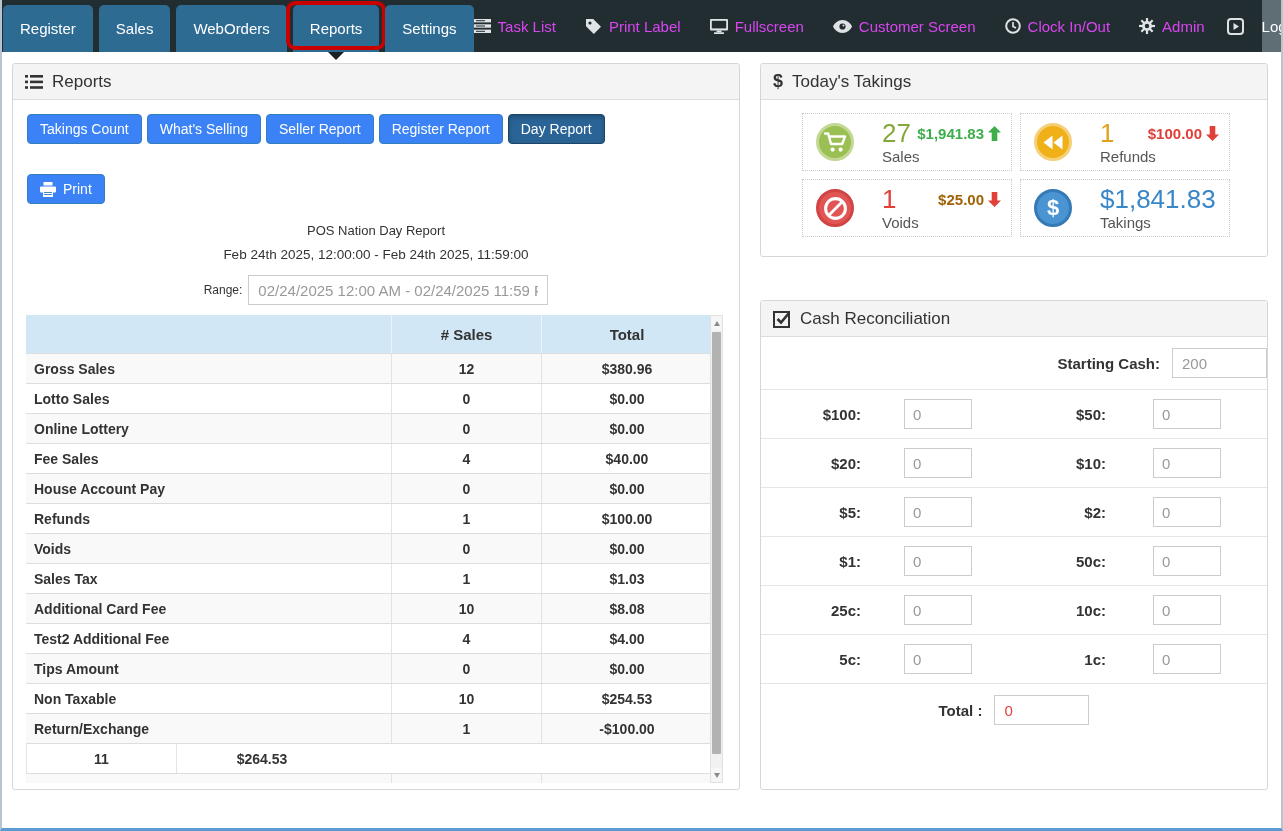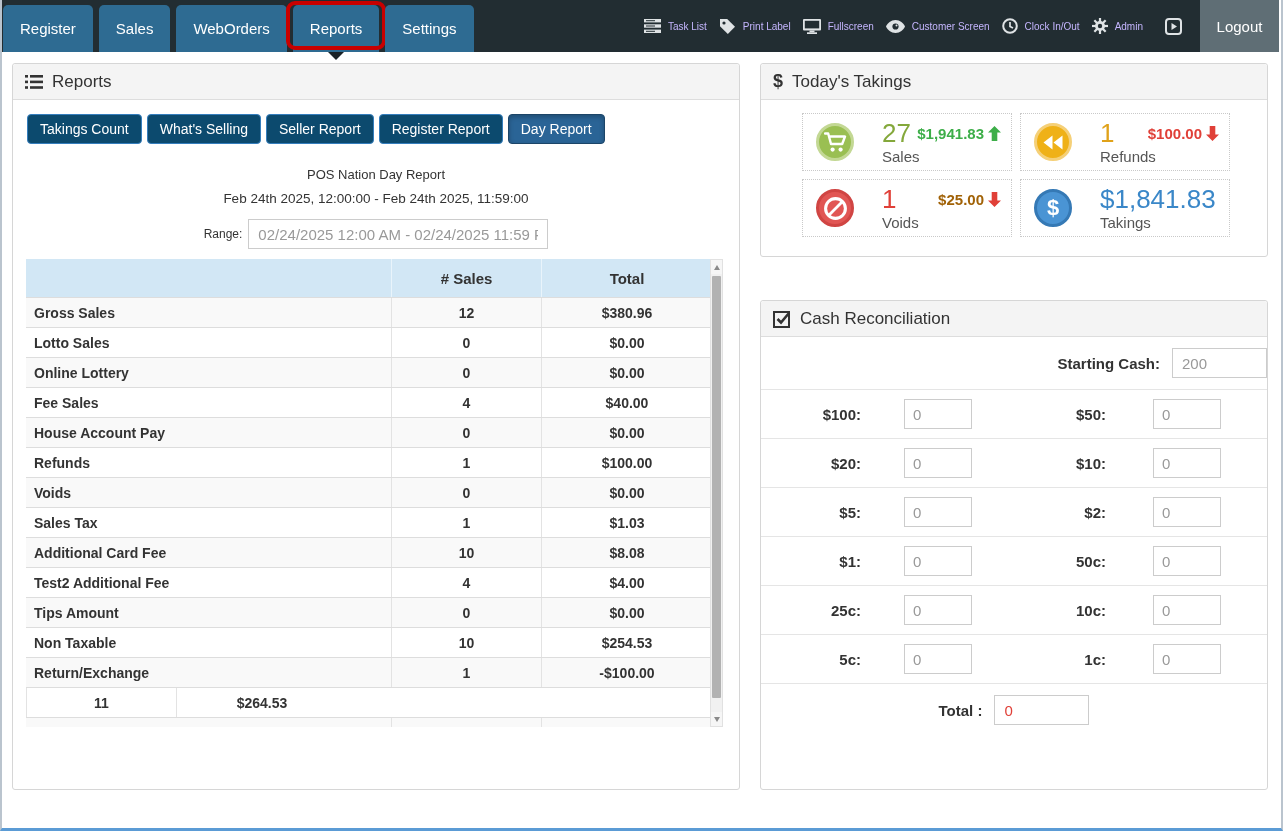--- a/index.html
+++ b/index.html
@@ -11,35 +11,35 @@
     overflow: hidden;
   }
   #frame { position:absolute; inset:0; border-left:2px solid #bac4ce; border-right:2px solid #bac4ce; border-bottom:3px solid #5b9bd5; pointer-events:none; z-index:99; }
 
   
   .nav { position:absolute; top:0; left:0; right:4px; height:52px; background:#222d32; display:flex; align-items:stretch; z-index:50; }
   #nav-tabs { display:flex; gap:6px; padding-left:3px; }
   .tab { margin-top:5px; background:#2e6b92; color:#fff; font-size:15px; padding:0 17px; display:flex; align-items:center; border-radius:5px 5px 0 0; position:relative; cursor:pointer; white-space:nowrap; }
   .tab .annotation { position:absolute; top:-4px; left:-7px; right:-7px; bottom:2px; border:4px solid #c80000; border-radius:9px; pointer-events:none; }
   .tab .caret-down { position:absolute; top:100%; left:50%; margin-left:-8px; width:0; height:0; border-left:8px solid transparent; border-right:8px solid transparent; border-top:8px solid #1a2226; }
-  #nav-actions { display:flex; align-items:center; gap:12px; margin-left:auto; color:#c4b5fd; font-size:10px; padding-right:22px; }
+  #nav-actions { display:flex; align-items:center; gap:29px; margin-left:auto; color:#d946ef; font-size:15px; padding-right:22px; }
   .nav-item { display:flex; align-items:center; gap:7px; cursor:pointer; white-space:nowrap; }
   .nav-ic { display:inline-flex; align-items:center; }
   #nav-extra { display:flex; align-items:center; padding-right:18px; cursor:pointer; }
   .logout { background:#5f6e75; color:#fff; display:flex; align-items:center; justify-content:center; width:79px; font-size:15px; cursor:pointer; }
 
   main { position:absolute; top:52px; left:0; right:0; bottom:0; }
   .panel { position:absolute; background:#fff; border:1px solid #d6d6d6; border-radius:3px; }
   .panel-header { height:36px; background:#f4f4f4; border-bottom:1px solid #ddd; display:flex; align-items:center; gap:9px; padding:0 12px; font-size:17px; color:#333; border-radius:3px 3px 0 0; }
   .ph-icon { display:inline-flex; align-items:center; }
 
   
   .left-panel { left:12px; top:11px; width:728px; height:727px; }
   .rbtns { padding:14px 14px 10px; display:flex; gap:5px; }
-  .btn { background:#0c4a6e; border:1px solid #357ebd; color:#fff; font-size:14px; padding:6px 12px; border-radius:4px; font-family:inherit; cursor:pointer; white-space:nowrap; }
+  .btn { background:#3b82f6; border:1px solid #357ebd; color:#fff; font-size:14px; padding:6px 12px; border-radius:4px; font-family:inherit; cursor:pointer; white-space:nowrap; }
   .btn.active { background:#2a6496; border-color:#1c4568; box-shadow: inset 0 2px 5px rgba(0,0,0,.25); }
   .print-row { padding:20px 14px 6px; }
   .print-btn { display:inline-flex; align-items:center; gap:7px; }
   .report-title { text-align:center; font-size:13px; color:#333; margin-top:13px; }
   .report-period { text-align:center; font-size:13.5px; color:#333; margin-top:9px; }
   .range-row { display:flex; justify-content:center; align-items:center; gap:6px; margin-top:13px; }
   .range-label { font-size:12px; color:#333; }
   .range-input { width:300px; height:30px; border:1px solid #ccc; color:#999; font-size:15px; padding:0 9px; font-family:inherit; background:#fff; }
 
   .table-wrap { position:relative; margin:10px 16px 0 13px; height:468px; overflow:hidden; }
@@ -215,20 +215,34 @@
         </span>
       <span>Reports</span>
     </div>
     <div class="rbtns" id="report-buttons">
         <button class="btn rbtn">Takings Count</button>
         <button class="btn rbtn">What's Selling</button>
         <button class="btn rbtn">Seller Report</button>
         <button class="btn rbtn">Register Report</button>
         <button class="btn rbtn active">Day Report</button>
       </div>
+    <div class="print-row">
+      <button class="btn print-btn">
+        <span class="ph-icon" id="print-hicon">
+            <svg width="16" height="15" viewBox="0 0 16 15">
+              <rect x="3.5" y="0" width="9" height="3.5" fill="#fff"></rect>
+              <rect x="0" y="4.5" width="16" height="6" rx="1" fill="#fff"></rect>
+              <rect x="3" y="8.5" width="10" height="6.5" fill="#fff"></rect>
+              <rect x="4" y="10" width="8" height="1" fill="#428bca"></rect>
+              <rect x="4" y="12" width="8" height="1" fill="#428bca"></rect>
+            </svg>
+          </span>
+        <span>Print</span>
+      </button>
+    </div>
     <div class="report-title">POS Nation Day Report</div>
     <div class="report-period">Feb 24th 2025, 12:00:00 - Feb 24th 2025, 11:59:00</div>
     <div class="range-row">
       <label class="range-label">Range:</label>
       <input class="range-input" value="02/24/2025 12:00 AM - 02/24/2025 11:59 PM" style="">
     </div>
     <div class="table-wrap">
       <div class="thead" id="table-head">
           <div class="c1"></div>
           <div class="c2"># Sales</div>

